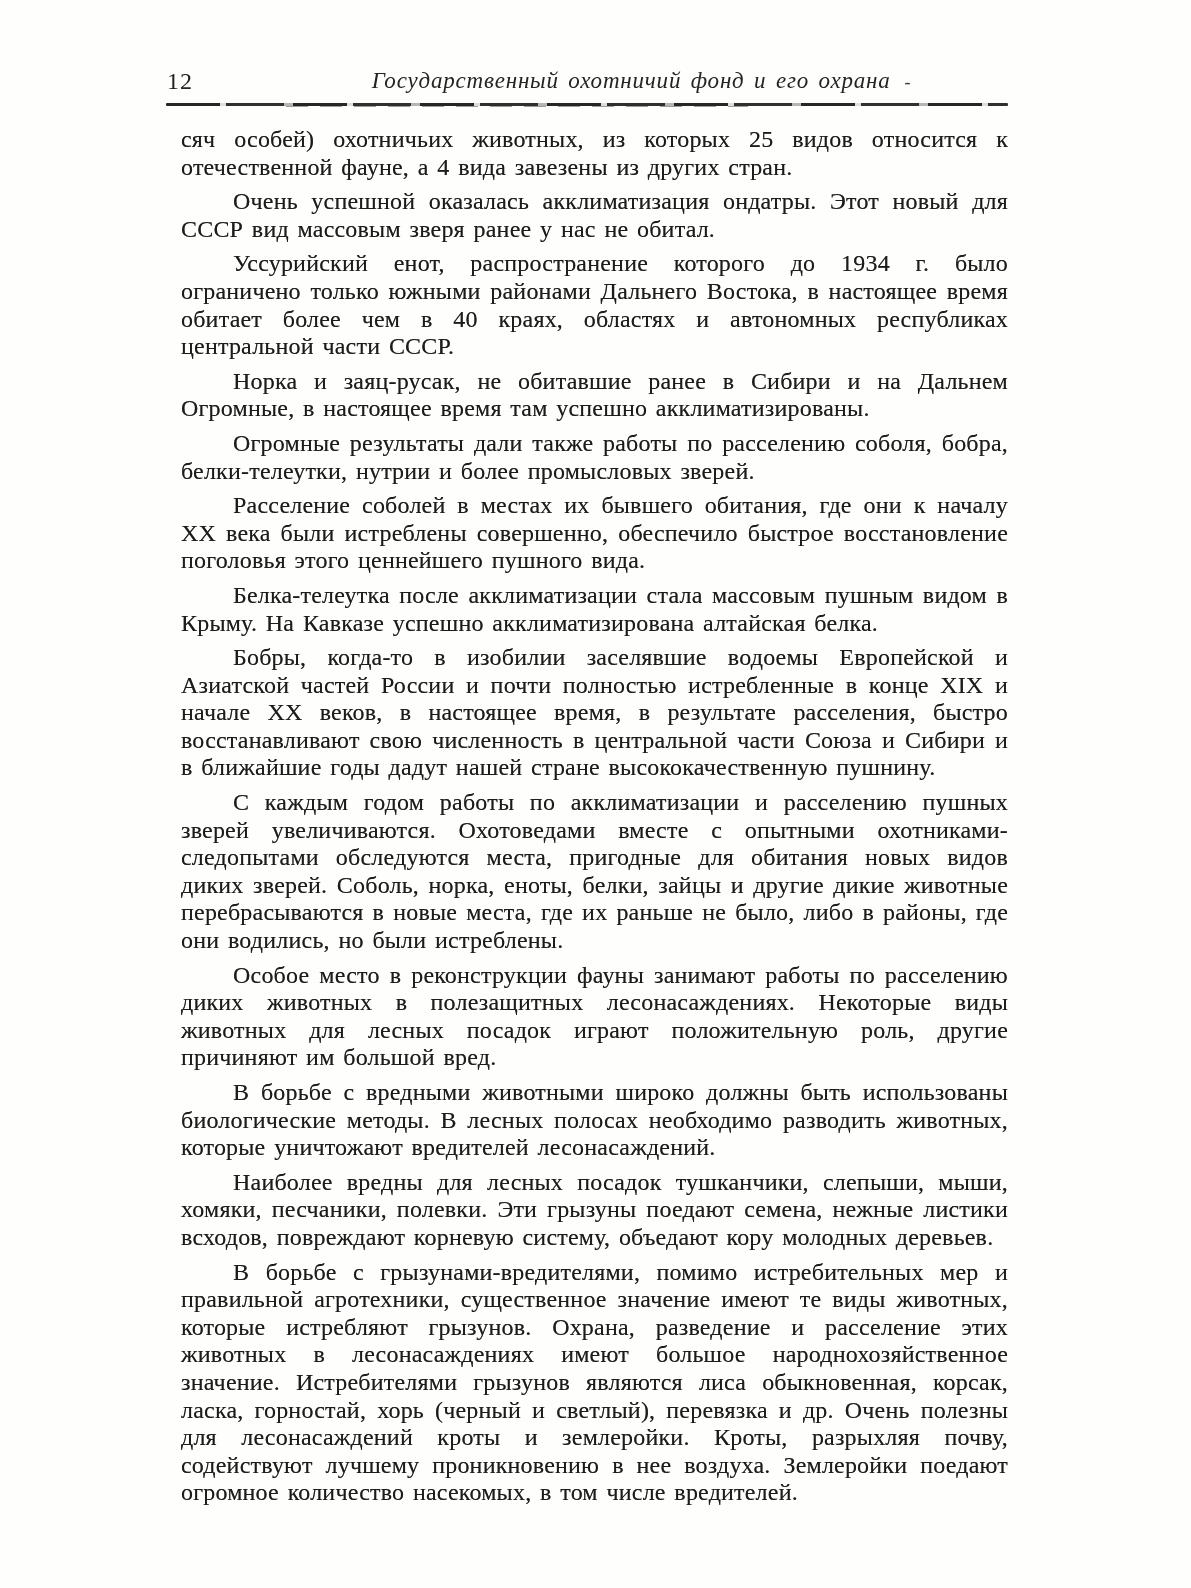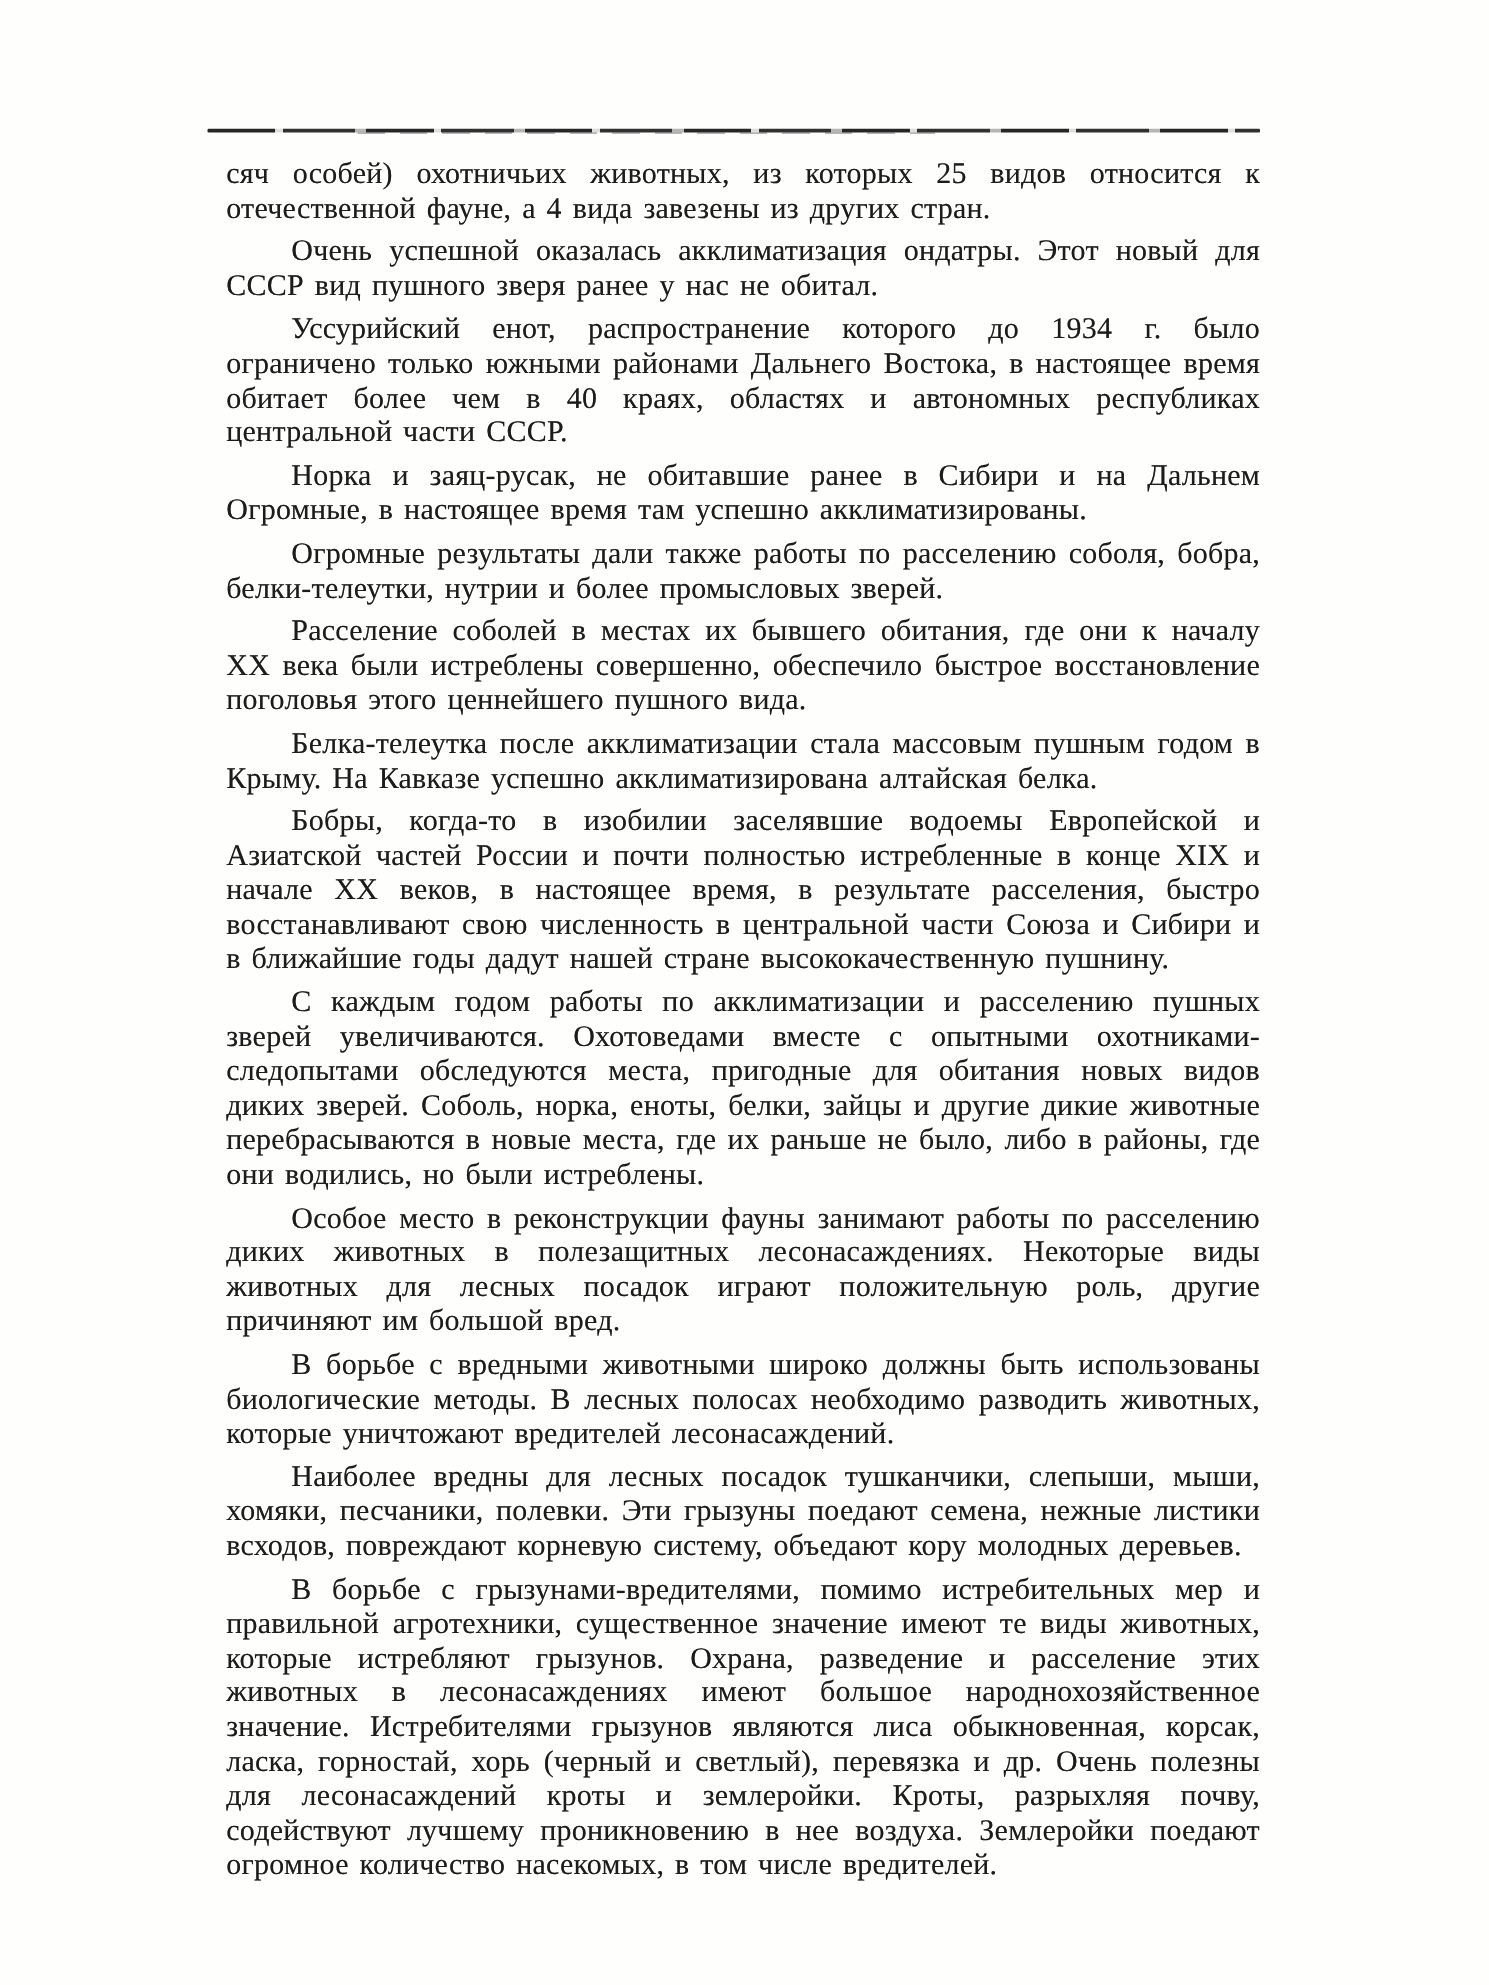--- a/index.html
+++ b/index.html
@@ -94,31 +94,35 @@
   }
   .body-text p.para.no-indent {
     text-indent: 0;
   }
 </style>
 </head>
 <body>
 
 <div class="page">
 
+  <div class="running-header">
+    <span class="page-number">12</span>
+    <span class="running-title"><span>Государственный охотничий фонд и его охрана</span><span class="stray-mark">-</span></span>
+  </div>
 
   <div class="header-rule"></div>
 
   <div class="body-text">
       <p class="para no-indent">сяч особей) охотничьих животных, из которых 25 видов относится к отечественной фауне, а 4 вида завезены из других стран.</p>
-      <p class="para">Очень успешной оказалась акклиматизация ондатры. Этот новый для СССР вид пушного зверя ранее у нас не обитал.</p>
+      <p class="para">Очень успешной оказалась акклиматизация ондатры. Этот новый для СССР вид массовым зверя ранее у нас не обитал.</p>
       <p class="para">Уссурийский енот, распространение которого до 1934 г. было ограничено только южными районами Дальнего Востока, в настоящее время обитает более чем в 40 краях, областях и автономных республиках центральной части СССР.</p>
       <p class="para">Норка и заяц-русак, не обитавшие ранее в Сибири и на Дальнем Огромные, в настоящее время там успешно акклиматизированы.</p>
       <p class="para">Огромные результаты дали также работы по расселению соболя, бобра, белки-телеутки, нутрии и более промысловых зверей.</p>
       <p class="para">Расселение соболей в местах их бывшего обитания, где они к началу XX века были истреблены совершенно, обеспечило быстрое восстановление поголовья этого ценнейшего пушного вида.</p>
-      <p class="para">Белка-телеутка после акклиматизации стала массовым пушным годом в Крыму. На Кавказе успешно акклиматизирована алтайская белка.</p>
+      <p class="para">Белка-телеутка после акклиматизации стала массовым пушным видом в Крыму. На Кавказе успешно акклиматизирована алтайская белка.</p>
       <p class="para">Бобры, когда-то в изобилии заселявшие водоемы Европейской и Азиатской частей России и почти полностью истребленные в конце XIX и начале XX веков, в настоящее время, в результате расселения, быстро восстанавливают свою численность в центральной части Союза и Сибири и в ближайшие годы дадут нашей стране высококачественную пушнину.</p>
       <p class="para">С каждым годом работы по акклиматизации и расселению пушных зверей увеличиваются. Охотоведами вместе с опытными охотниками-следопытами обследуются места, пригодные для обитания новых видов диких зверей. Соболь, норка, еноты, белки, зайцы и другие дикие животные перебрасываются в новые места, где их раньше не было, либо в районы, где они водились, но были истреблены.</p>
       <p class="para">Особое место в реконструкции фауны занимают работы по расселению диких животных в полезащитных лесонасаждениях. Некоторые виды животных для лесных посадок играют положительную роль, другие причиняют им большой вред.</p>
       <p class="para">В борьбе с вредными животными широко должны быть использованы биологические методы. В лесных полосах необходимо разводить животных, которые уничтожают вредителей лесонасаждений.</p>
       <p class="para">Наиболее вредны для лесных посадок тушканчики, слепыши, мыши, хомяки, песчаники, полевки. Эти грызуны поедают семена, нежные листики всходов, повреждают корневую систему, объедают кору молодных деревьев.</p>
       <p class="para">В борьбе с грызунами-вредителями, помимо истребительных мер и правильной агротехники, существенное значение имеют те виды животных, которые истребляют грызунов. Охрана, разведение и расселение этих животных в лесонасаждениях имеют большое народнохозяйственное значение. Истребителями грызунов являются лиса обыкновенная, корсак, ласка, горностай, хорь (черный и светлый), перевязка и др. Очень полезны для лесонасаждений кроты и землеройки. Кроты, разрыхляя почву, содействуют лучшему проникновению в нее воздуха. Землеройки поедают огромное количество насекомых, в том числе вредителей.</p>
     </div>
 
 </div>
 

